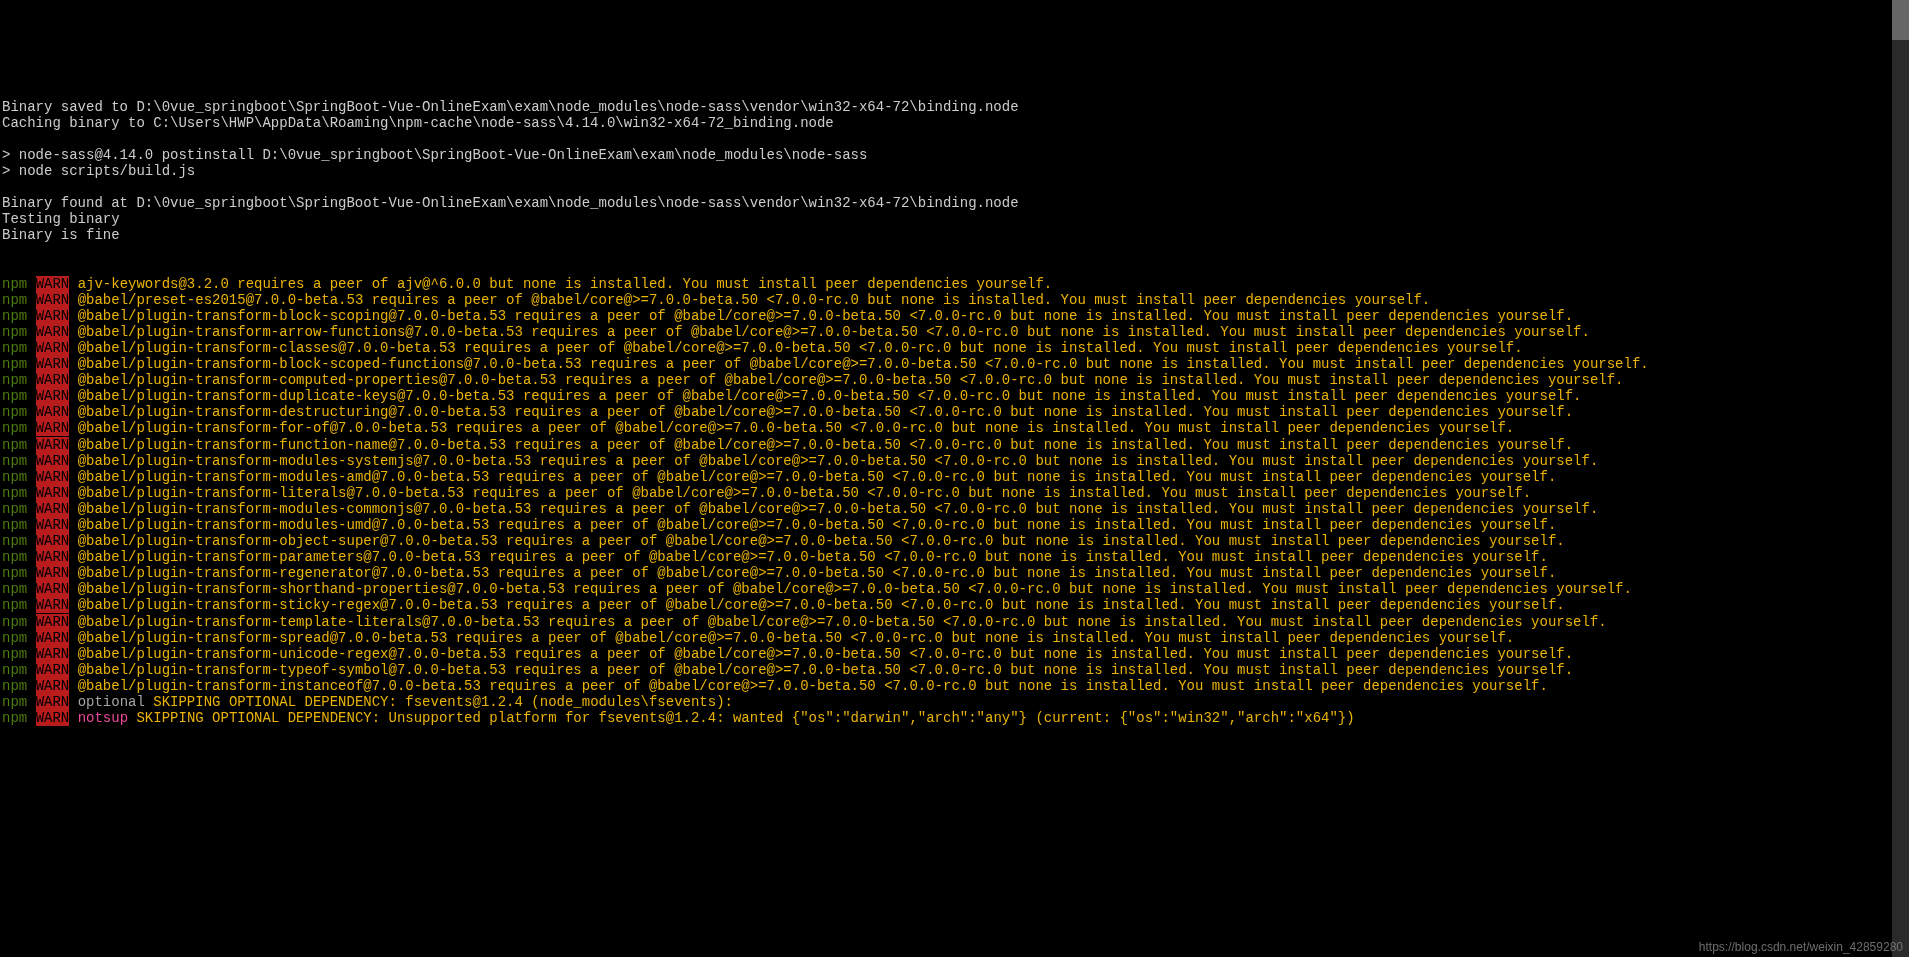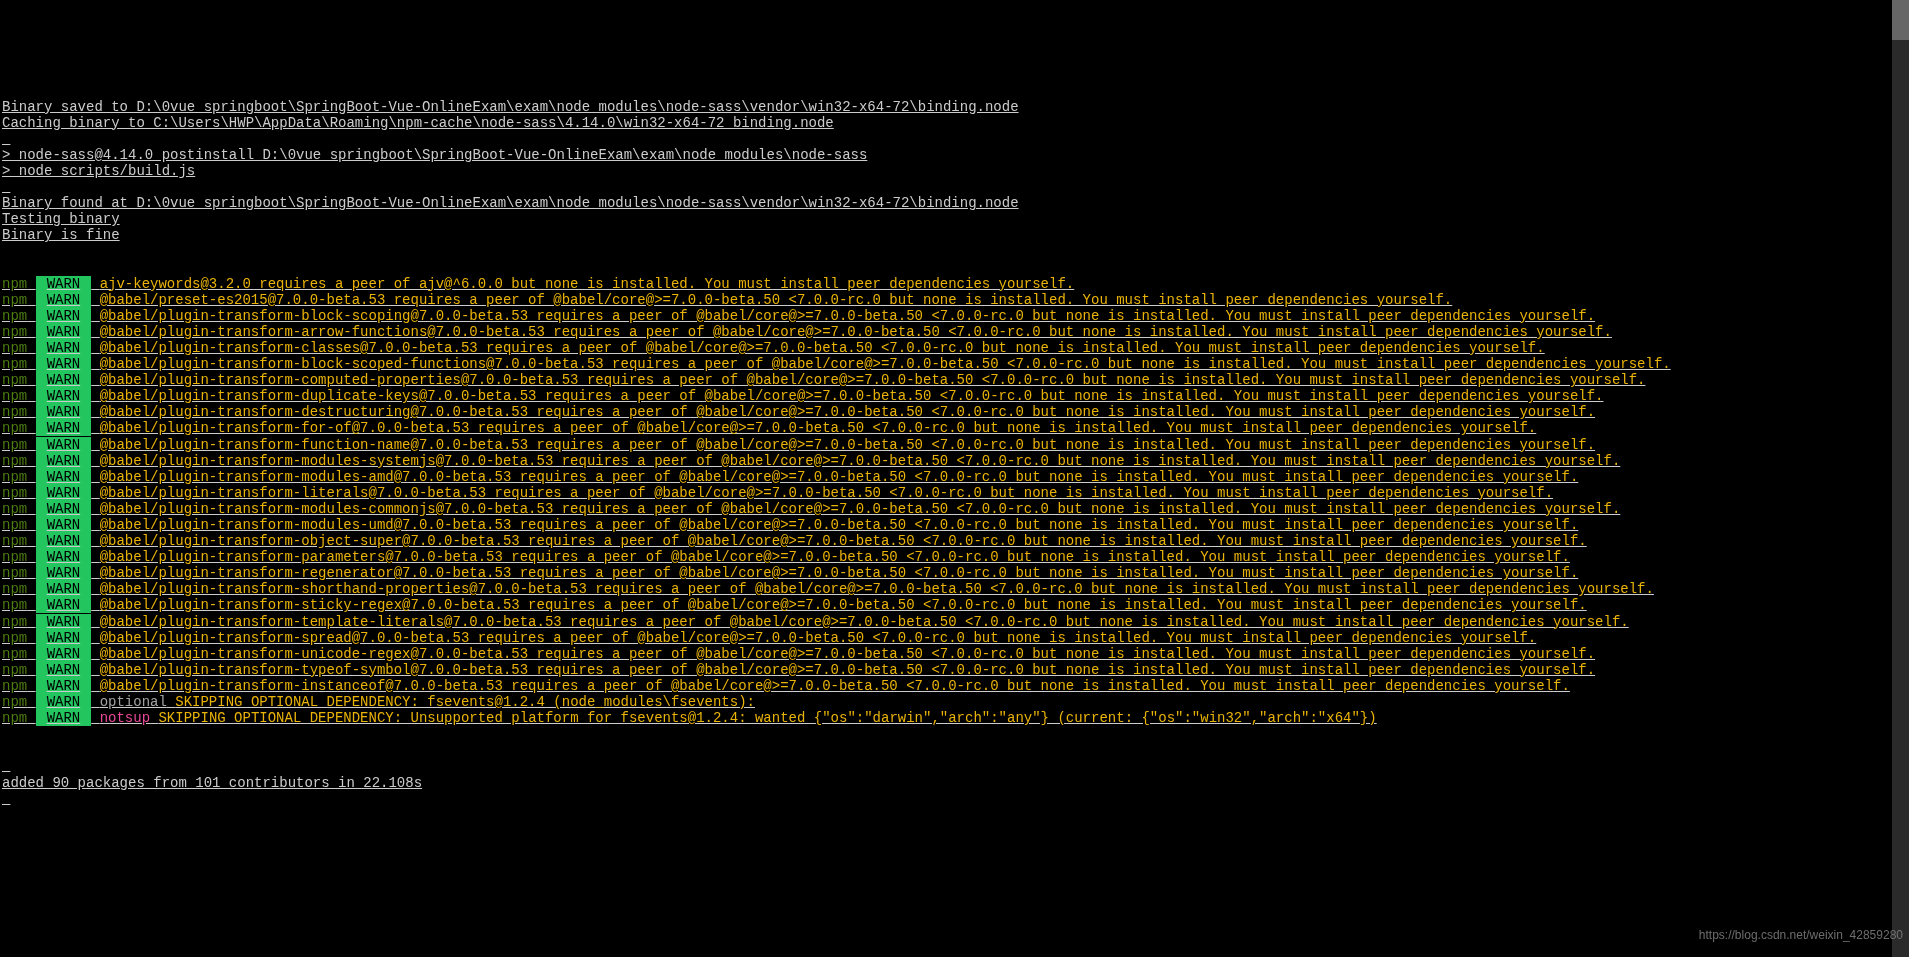--- a/index.html
+++ b/index.html
@@ -7,34 +7,34 @@
     background: #000;
     color: #ccc;
     font-family: "Consolas", "Courier New", monospace;
     font-size: 14px;
     line-height: 1.15;
     padding: 2px 2px 0 2px;
     white-space: pre-wrap;
     word-break: break-all;
     overflow-x: hidden;
   }
-  .line { display: block; text-decoration: underline; }
+  .line { display: block; }
   .npm { color: #4d7c0f; }
   .warn {
-    background: #22c55e;
+    background: #b91c1c;
     color: #000;
     font-weight: normal;
-    padding: 0 11px;
+    padding: 0 0;
   }
   .optional { color: #a3a3a3; }
   .notsup  { color: #ec4899; }
   .msg { color: #eab308; }
   .watermark {
     position: fixed;
-    bottom: 14px;
+    bottom: 2px;
     right: 6px;
     color: #888;
     font-size: 12px;
     font-family: Arial, sans-serif;
     opacity: 0.8;
   }
   .scrollbar {
     position: fixed;
     top: 0;
     right: 0;
@@ -53,21 +53,21 @@
   .term { padding-right: 18px; }
 </style>
 </head>
 <body>
 
 
 
 <div class="term">
   <div id="header"><span class="line">Binary saved to D:\0vue_springboot\SpringBoot-Vue-OnlineExam\exam\node_modules\node-sass\vendor\win32-x64-72\binding.node</span><span class="line">Caching binary to C:\Users\HWP\AppData\Roaming\npm-cache\node-sass\4.14.0\win32-x64-72_binding.node</span><span class="line">&nbsp;</span><span class="line">&gt; node-sass@4.14.0 postinstall D:\0vue_springboot\SpringBoot-Vue-OnlineExam\exam\node_modules\node-sass</span><span class="line">&gt; node scripts/build.js</span><span class="line">&nbsp;</span><span class="line">Binary found at D:\0vue_springboot\SpringBoot-Vue-OnlineExam\exam\node_modules\node-sass\vendor\win32-x64-72\binding.node</span><span class="line">Testing binary</span><span class="line">Binary is fine</span></div>
   <div id="warns"><span class="line"><span class="npm">npm</span> <span class="warn">WARN</span> <span class="msg">ajv-keywords@3.2.0 requires a peer of ajv@^6.0.0 but none is installed. You must install peer dependencies yourself.</span></span><span class="line"><span class="npm">npm</span> <span class="warn">WARN</span> <span class="msg">@babel/preset-es2015@7.0.0-beta.53 requires a peer of @babel/core@&gt;=7.0.0-beta.50 &lt;7.0.0-rc.0 but none is installed. You must install peer dependencies yourself.</span></span><span class="line"><span class="npm">npm</span> <span class="warn">WARN</span> <span class="msg">@babel/plugin-transform-block-scoping@7.0.0-beta.53 requires a peer of @babel/core@&gt;=7.0.0-beta.50 &lt;7.0.0-rc.0 but none is installed. You must install peer dependencies yourself.</span></span><span class="line"><span class="npm">npm</span> <span class="warn">WARN</span> <span class="msg">@babel/plugin-transform-arrow-functions@7.0.0-beta.53 requires a peer of @babel/core@&gt;=7.0.0-beta.50 &lt;7.0.0-rc.0 but none is installed. You must install peer dependencies yourself.</span></span><span class="line"><span class="npm">npm</span> <span class="warn">WARN</span> <span class="msg">@babel/plugin-transform-classes@7.0.0-beta.53 requires a peer of @babel/core@&gt;=7.0.0-beta.50 &lt;7.0.0-rc.0 but none is installed. You must install peer dependencies yourself.</span></span><span class="line"><span class="npm">npm</span> <span class="warn">WARN</span> <span class="msg">@babel/plugin-transform-block-scoped-functions@7.0.0-beta.53 requires a peer of @babel/core@&gt;=7.0.0-beta.50 &lt;7.0.0-rc.0 but none is installed. You must install peer dependencies yourself.</span></span><span class="line"><span class="npm">npm</span> <span class="warn">WARN</span> <span class="msg">@babel/plugin-transform-computed-properties@7.0.0-beta.53 requires a peer of @babel/core@&gt;=7.0.0-beta.50 &lt;7.0.0-rc.0 but none is installed. You must install peer dependencies yourself.</span></span><span class="line"><span class="npm">npm</span> <span class="warn">WARN</span> <span class="msg">@babel/plugin-transform-duplicate-keys@7.0.0-beta.53 requires a peer of @babel/core@&gt;=7.0.0-beta.50 &lt;7.0.0-rc.0 but none is installed. You must install peer dependencies yourself.</span></span><span class="line"><span class="npm">npm</span> <span class="warn">WARN</span> <span class="msg">@babel/plugin-transform-destructuring@7.0.0-beta.53 requires a peer of @babel/core@&gt;=7.0.0-beta.50 &lt;7.0.0-rc.0 but none is installed. You must install peer dependencies yourself.</span></span><span class="line"><span class="npm">npm</span> <span class="warn">WARN</span> <span class="msg">@babel/plugin-transform-for-of@7.0.0-beta.53 requires a peer of @babel/core@&gt;=7.0.0-beta.50 &lt;7.0.0-rc.0 but none is installed. You must install peer dependencies yourself.</span></span><span class="line"><span class="npm">npm</span> <span class="warn">WARN</span> <span class="msg">@babel/plugin-transform-function-name@7.0.0-beta.53 requires a peer of @babel/core@&gt;=7.0.0-beta.50 &lt;7.0.0-rc.0 but none is installed. You must install peer dependencies yourself.</span></span><span class="line"><span class="npm">npm</span> <span class="warn">WARN</span> <span class="msg">@babel/plugin-transform-modules-systemjs@7.0.0-beta.53 requires a peer of @babel/core@&gt;=7.0.0-beta.50 &lt;7.0.0-rc.0 but none is installed. You must install peer dependencies yourself.</span></span><span class="line"><span class="npm">npm</span> <span class="warn">WARN</span> <span class="msg">@babel/plugin-transform-modules-amd@7.0.0-beta.53 requires a peer of @babel/core@&gt;=7.0.0-beta.50 &lt;7.0.0-rc.0 but none is installed. You must install peer dependencies yourself.</span></span><span class="line"><span class="npm">npm</span> <span class="warn">WARN</span> <span class="msg">@babel/plugin-transform-literals@7.0.0-beta.53 requires a peer of @babel/core@&gt;=7.0.0-beta.50 &lt;7.0.0-rc.0 but none is installed. You must install peer dependencies yourself.</span></span><span class="line"><span class="npm">npm</span> <span class="warn">WARN</span> <span class="msg">@babel/plugin-transform-modules-commonjs@7.0.0-beta.53 requires a peer of @babel/core@&gt;=7.0.0-beta.50 &lt;7.0.0-rc.0 but none is installed. You must install peer dependencies yourself.</span></span><span class="line"><span class="npm">npm</span> <span class="warn">WARN</span> <span class="msg">@babel/plugin-transform-modules-umd@7.0.0-beta.53 requires a peer of @babel/core@&gt;=7.0.0-beta.50 &lt;7.0.0-rc.0 but none is installed. You must install peer dependencies yourself.</span></span><span class="line"><span class="npm">npm</span> <span class="warn">WARN</span> <span class="msg">@babel/plugin-transform-object-super@7.0.0-beta.53 requires a peer of @babel/core@&gt;=7.0.0-beta.50 &lt;7.0.0-rc.0 but none is installed. You must install peer dependencies yourself.</span></span><span class="line"><span class="npm">npm</span> <span class="warn">WARN</span> <span class="msg">@babel/plugin-transform-parameters@7.0.0-beta.53 requires a peer of @babel/core@&gt;=7.0.0-beta.50 &lt;7.0.0-rc.0 but none is installed. You must install peer dependencies yourself.</span></span><span class="line"><span class="npm">npm</span> <span class="warn">WARN</span> <span class="msg">@babel/plugin-transform-regenerator@7.0.0-beta.53 requires a peer of @babel/core@&gt;=7.0.0-beta.50 &lt;7.0.0-rc.0 but none is installed. You must install peer dependencies yourself.</span></span><span class="line"><span class="npm">npm</span> <span class="warn">WARN</span> <span class="msg">@babel/plugin-transform-shorthand-properties@7.0.0-beta.53 requires a peer of @babel/core@&gt;=7.0.0-beta.50 &lt;7.0.0-rc.0 but none is installed. You must install peer dependencies yourself.</span></span><span class="line"><span class="npm">npm</span> <span class="warn">WARN</span> <span class="msg">@babel/plugin-transform-sticky-regex@7.0.0-beta.53 requires a peer of @babel/core@&gt;=7.0.0-beta.50 &lt;7.0.0-rc.0 but none is installed. You must install peer dependencies yourself.</span></span><span class="line"><span class="npm">npm</span> <span class="warn">WARN</span> <span class="msg">@babel/plugin-transform-template-literals@7.0.0-beta.53 requires a peer of @babel/core@&gt;=7.0.0-beta.50 &lt;7.0.0-rc.0 but none is installed. You must install peer dependencies yourself.</span></span><span class="line"><span class="npm">npm</span> <span class="warn">WARN</span> <span class="msg">@babel/plugin-transform-spread@7.0.0-beta.53 requires a peer of @babel/core@&gt;=7.0.0-beta.50 &lt;7.0.0-rc.0 but none is installed. You must install peer dependencies yourself.</span></span><span class="line"><span class="npm">npm</span> <span class="warn">WARN</span> <span class="msg">@babel/plugin-transform-unicode-regex@7.0.0-beta.53 requires a peer of @babel/core@&gt;=7.0.0-beta.50 &lt;7.0.0-rc.0 but none is installed. You must install peer dependencies yourself.</span></span><span class="line"><span class="npm">npm</span> <span class="warn">WARN</span> <span class="msg">@babel/plugin-transform-typeof-symbol@7.0.0-beta.53 requires a peer of @babel/core@&gt;=7.0.0-beta.50 &lt;7.0.0-rc.0 but none is installed. You must install peer dependencies yourself.</span></span><span class="line"><span class="npm">npm</span> <span class="warn">WARN</span> <span class="msg">@babel/plugin-transform-instanceof@7.0.0-beta.53 requires a peer of @babel/core@&gt;=7.0.0-beta.50 &lt;7.0.0-rc.0 but none is installed. You must install peer dependencies yourself.</span></span><span class="line"><span class="npm">npm</span> <span class="warn">WARN</span> <span class="optional">optional</span> <span class="msg">SKIPPING OPTIONAL DEPENDENCY: fsevents@1.2.4 (node_modules\fsevents):</span></span><span class="line"><span class="npm">npm</span> <span class="warn">WARN</span> <span class="notsup">notsup</span> <span class="msg">SKIPPING OPTIONAL DEPENDENCY: Unsupported platform for fsevents@1.2.4: wanted {"os":"darwin","arch":"any"} (current: {"os":"win32","arch":"x64"})</span></span></div>
-  <div id="footer"><span class="line">&nbsp;</span><span class="line">added 90 packages from 101 contributors in 22.108s</span><span class="line">&nbsp;</span></div>
+  <div id="footer"><span class="line">&nbsp;</span><span class="line">&nbsp;</span></div>
 </div>
 
 <div class="scrollbar">
   <div class="scrollbar-thumb"></div>
 </div>
 
 <div class="watermark">https://blog.csdn.net/weixin_42859280</div>
 
 
 

